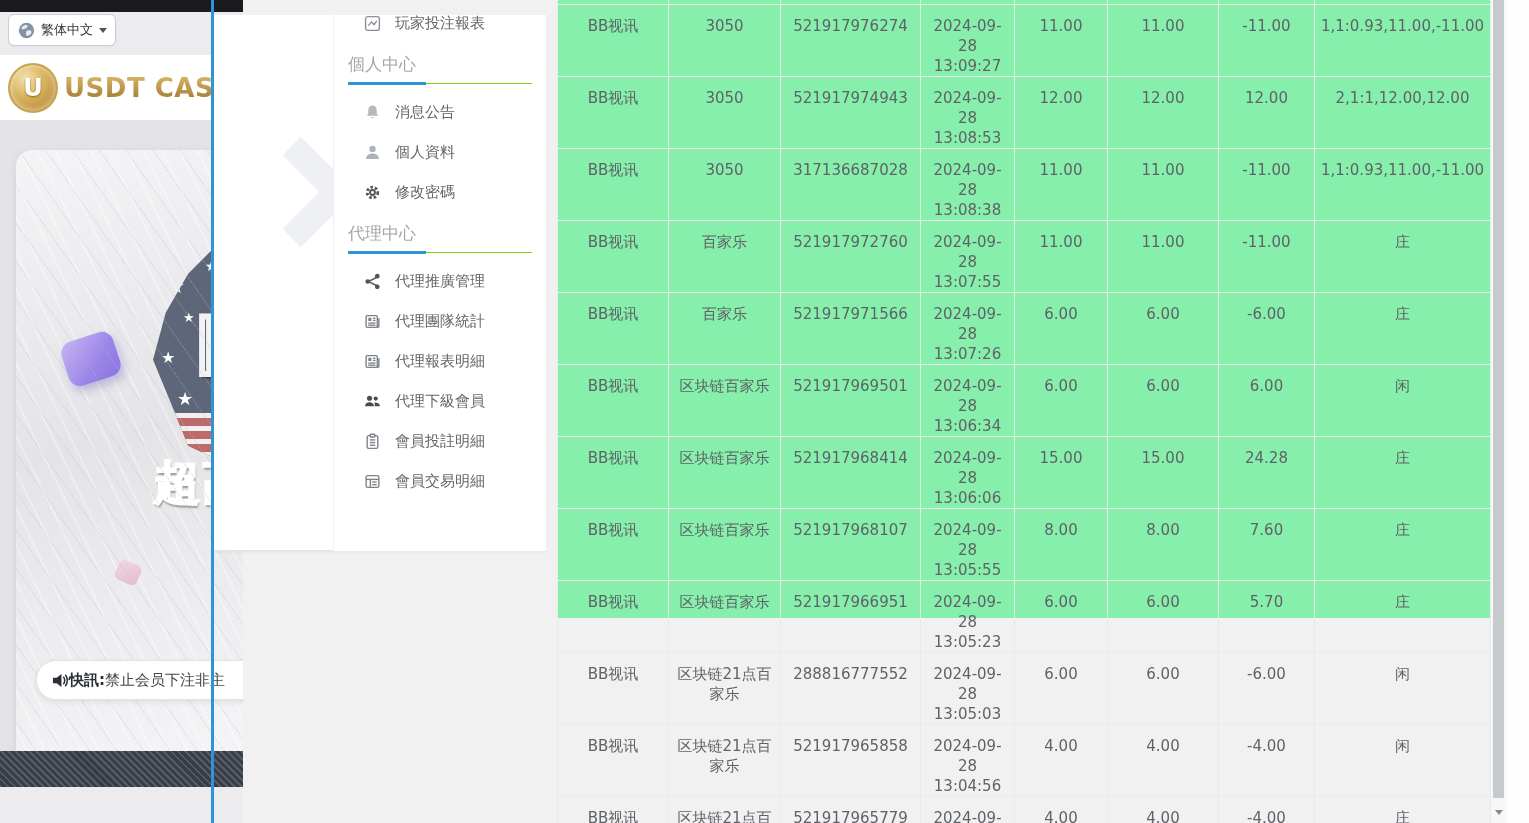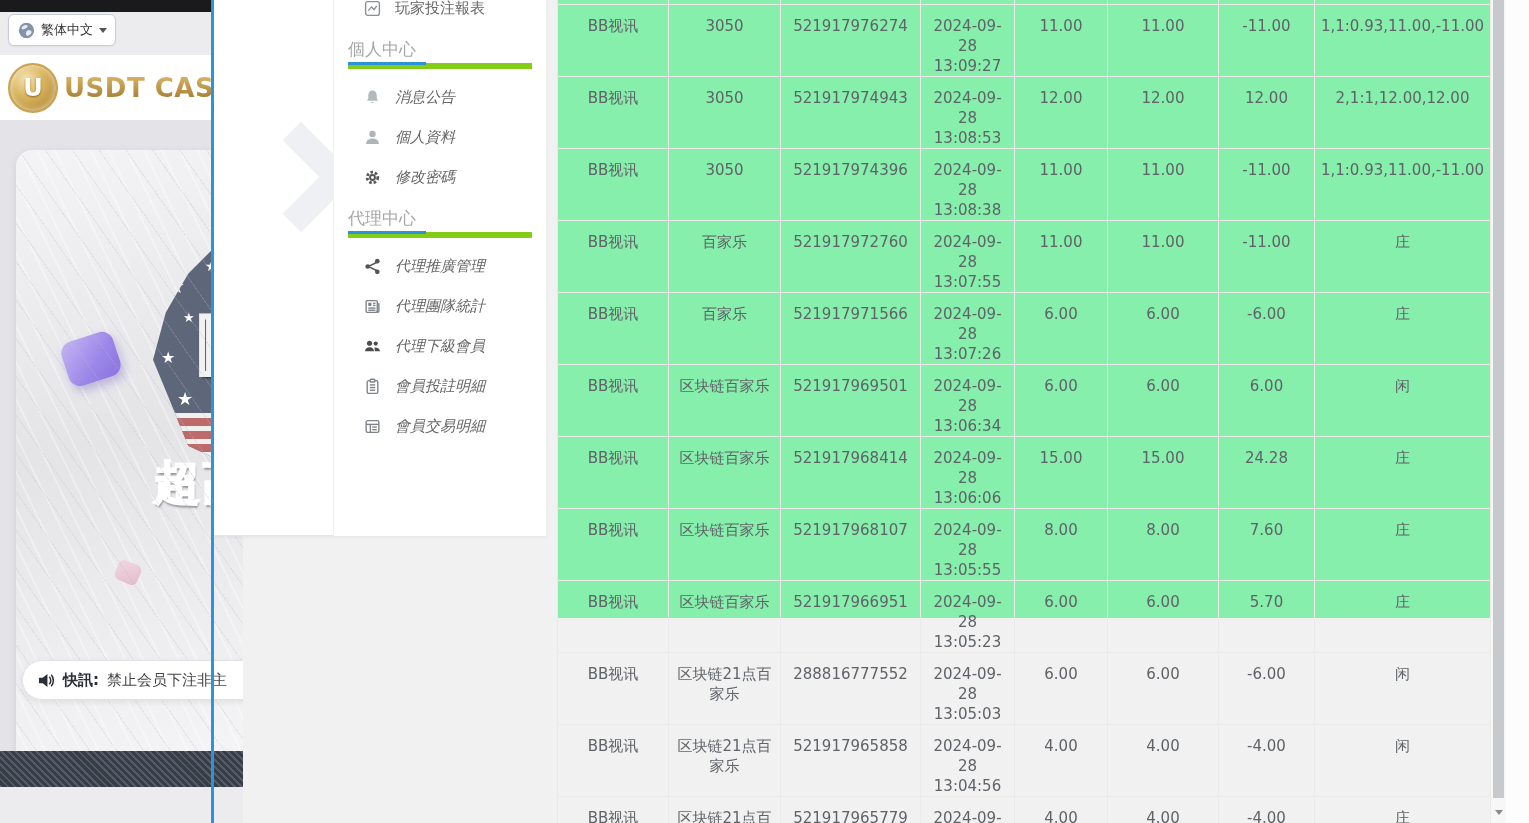--- a/index.html
+++ b/index.html
@@ -40,47 +40,47 @@
     background:repeating-linear-gradient(180deg,#f2f0ee 0 5px,#bd6a6a 5px 13px); }
   .big-char-1 { position:absolute; right:-8px; top:150px; font-size:96px; font-weight:bold; color:#454a54;
     -webkit-text-stroke:3px #f2f2f2; text-shadow:2px 3px 2px rgba(0,0,0,.45); line-height:1; }
   .banner-text { position:absolute; left:138px; top:302px; font-size:46px; font-weight:bold; color:#4b505a;
     -webkit-text-stroke:2px #fff; text-shadow:1px 3px 2px rgba(0,0,0,.35); letter-spacing:2px; white-space:nowrap; }
   .cube { position:absolute; left:48px; top:186px; width:54px; height:46px; border-radius:12px; transform:rotate(-18deg);
     background:linear-gradient(140deg,#c6b5f3 0%,#9b86e8 60%,#8a73e0 100%); box-shadow:2px 6px 10px rgba(110,90,190,.35); }
   .cube-small { position:absolute; left:100px; top:412px; width:24px; height:21px; border-radius:6px; transform:rotate(24deg);
     background:linear-gradient(140deg,#f2d4e0,#e3b3c6); opacity:.85; }
 
-  .marquee-pill { position:absolute; left:22px; top:660px; height:40px; width:320px; border-radius:20px;
+  .marquee-pill { position:absolute; left:36px; top:660px; height:40px; width:320px; border-radius:20px;
     background:rgba(255,255,255,.95); border:1px solid #e3e3e6; box-shadow:0 2px 6px rgba(0,0,0,.08);
-    display:flex; align-items:center; gap:8px; padding:0 14px; z-index:3; }
+    display:flex; align-items:center; padding:0 14px; z-index:3; }
   .marquee-pill .mq-label { font-size:15px; font-weight:bold; color:#2b2f36; white-space:nowrap; }
   .marquee-pill .mq-text { font-size:15px; color:#444; white-space:nowrap; }
   .denim { position:absolute; left:0; bottom:0; width:100%; height:36px; background:#434a56; }
   .denim::before { content:""; position:absolute; inset:0;
     background:repeating-linear-gradient(45deg, rgba(255,255,255,.10) 0 2px, rgba(0,0,0,.18) 2px 5px); }
 
   .blue-divider { position:absolute; left:211px; top:0; width:3px; height:823px; background:#2e93d9; z-index:5; }
 
   
-  .menu-panel { position:absolute; left:214px; top:0; width:333px; height:536px; background:#fff;
+  .menu-panel { position:absolute; left:214px; top:15px; width:333px; height:536px; background:#fff;
     border-bottom:1px solid #e4e4e6; box-shadow:0 2px 3px rgba(0,0,0,.04); }
   .watermark-chevron { position:absolute; left:48px; top:138px; width:78px; height:78px;
     border-left:26px solid #ebedf1; border-bottom:26px solid #ebedf1; transform:rotate(-135deg); opacity:.8; }
   .menu-col { position:absolute; left:119px; top:0; width:214px; height:536px; overflow:hidden;
     border-left:1px solid #f0f0f0; border-right:1px solid #eee; background:#fff; padding:0 14px; }
   .menu-item { height:40px; display:flex; align-items:center; gap:14px; padding-left:15px; cursor:pointer; }
   .menu-item.cut-top { margin-top:-12px; }
   .mi-icon { width:18px; height:18px; display:inline-flex; align-items:center; justify-content:center; flex:0 0 auto; }
   .mi-icon svg { width:17px; height:17px; }
   .mi-label { font-size:15px; color:#666; white-space:nowrap; }
-  .section-head { height:41px; border-bottom:6px solid #84cc16; position:relative; padding:10px 0 0 0; }
+  .section-head { height:41px; border-bottom:1px solid #84cc16; position:relative; padding:10px 0 0 0; }
   .section-title { font-size:17px; color:#a6a6a6; padding-left:0; }
   .section-head::after { content:""; position:absolute; left:0; bottom:-2px; width:78px; height:3px; background:#2a93da; }
-  .menu-group { padding-top:8px;font-style:italic; }
+  .menu-group { padding-top:8px; }
 
   
   .table-card { position:absolute; left:557px; top:0; width:933px; height:618px; background:#86efac; }
   table.report { width:933px; border-collapse:collapse; table-layout:fixed; }
   table.report td { border:1px solid #ece9e9; text-align:center; vertical-align:top; padding:11px 4px 0 4px;
     font-size:15px; color:#5f6266; line-height:20px; overflow:hidden; }
   tr.data-row { height:61px; }
   tr.sliver-row { height:4px; }
   tr.sliver-row td { padding:0; border-top:none; }
   tr.data-row td:first-child, tr.summary-row td:first-child { border-left:1px solid #ece9e9; }
@@ -235,20 +235,34 @@
                     <rect x="4" y="4.5" width="3" height="3" fill="#7d8288" stroke="none"></rect>
                     <line x1="8.5" y1="5" x2="10.8" y2="5"></line>
                     <line x1="8.5" y1="7" x2="10.8" y2="7"></line>
                     <line x1="4" y1="9.5" x2="10.8" y2="9.5"></line>
                     <line x1="4" y1="11.5" x2="10.8" y2="11.5"></line>
                   </svg>
                 </span>
     <span class="mi-label">代理團隊統計</span>
   </div>
 
+  <div class="menu-item">
+    <span class="mi-icon">
+                  <svg viewBox="0 0 16 16" fill="none" stroke="#7d8288" stroke-width="1.3">
+                    <rect x="2" y="2.5" width="10.5" height="11" rx="1"></rect>
+                    <path d="M12.5 5.5 H14 V12.5 a1 1 0 0 1 -2 0"></path>
+                    <rect x="4" y="4.5" width="3" height="3" fill="#7d8288" stroke="none"></rect>
+                    <line x1="8.5" y1="5" x2="10.8" y2="5"></line>
+                    <line x1="8.5" y1="7" x2="10.8" y2="7"></line>
+                    <line x1="4" y1="9.5" x2="10.8" y2="9.5"></line>
+                    <line x1="4" y1="11.5" x2="10.8" y2="11.5"></line>
+                  </svg>
+                </span>
+    <span class="mi-label">代理報表明細</span>
+  </div>
 
   <div class="menu-item">
     <span class="mi-icon">
                   <svg viewBox="0 0 16 16" fill="#4c4c4c">
                     <circle cx="5.2" cy="5" r="2.4"></circle>
                     <path d="M1 12.5 C1 9.8 3.2 8.6 5.2 8.6 C7.2 8.6 9.4 9.8 9.4 12.5 Z"></path>
                     <circle cx="11" cy="5.2" r="2"></circle>
                     <path d="M9.8 8.9 C11.8 8.7 15 9.6 15 12.5 H10.2 C10.2 11 9.9 9.8 9.8 8.9 Z"></path>
                   </svg>
                 </span>
@@ -328,21 +342,21 @@
     <td><span>2024-09-28</span><br><span>13:08:53</span></td>
     <td><span>12.00</span></td>
     <td><span>12.00</span></td>
     <td><span>12.00</span></td>
     <td><span>2,1:1,12.00,12.00</span></td>
   </tr>
 
   <tr class="data-row">
     <td><span>BB视讯</span></td>
     <td><span>3050</span></td>
-    <td><span>521917974396</span></td>
+    <td><span>317136687028</span></td>
     <td><span>2024-09-28</span><br><span>13:08:38</span></td>
     <td><span>11.00</span></td>
     <td><span>11.00</span></td>
     <td><span>-11.00</span></td>
     <td><span>1,1:0.93,11.00,-11.00</span></td>
   </tr>
 
   <tr class="data-row">
     <td><span>BB视讯</span></td>
     <td><span>百家乐</span></td>

